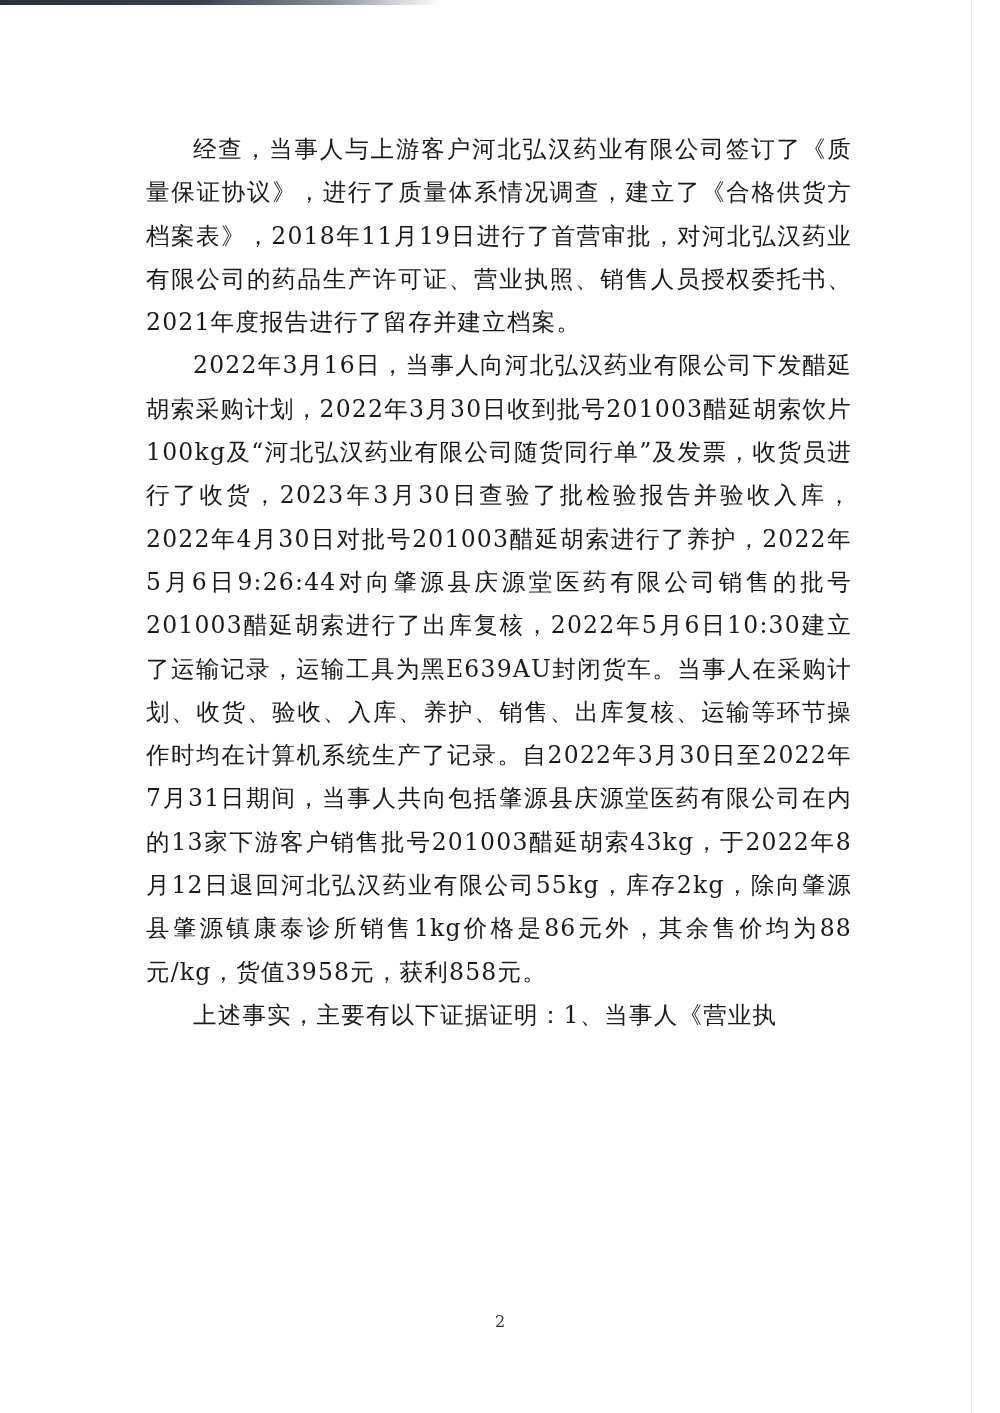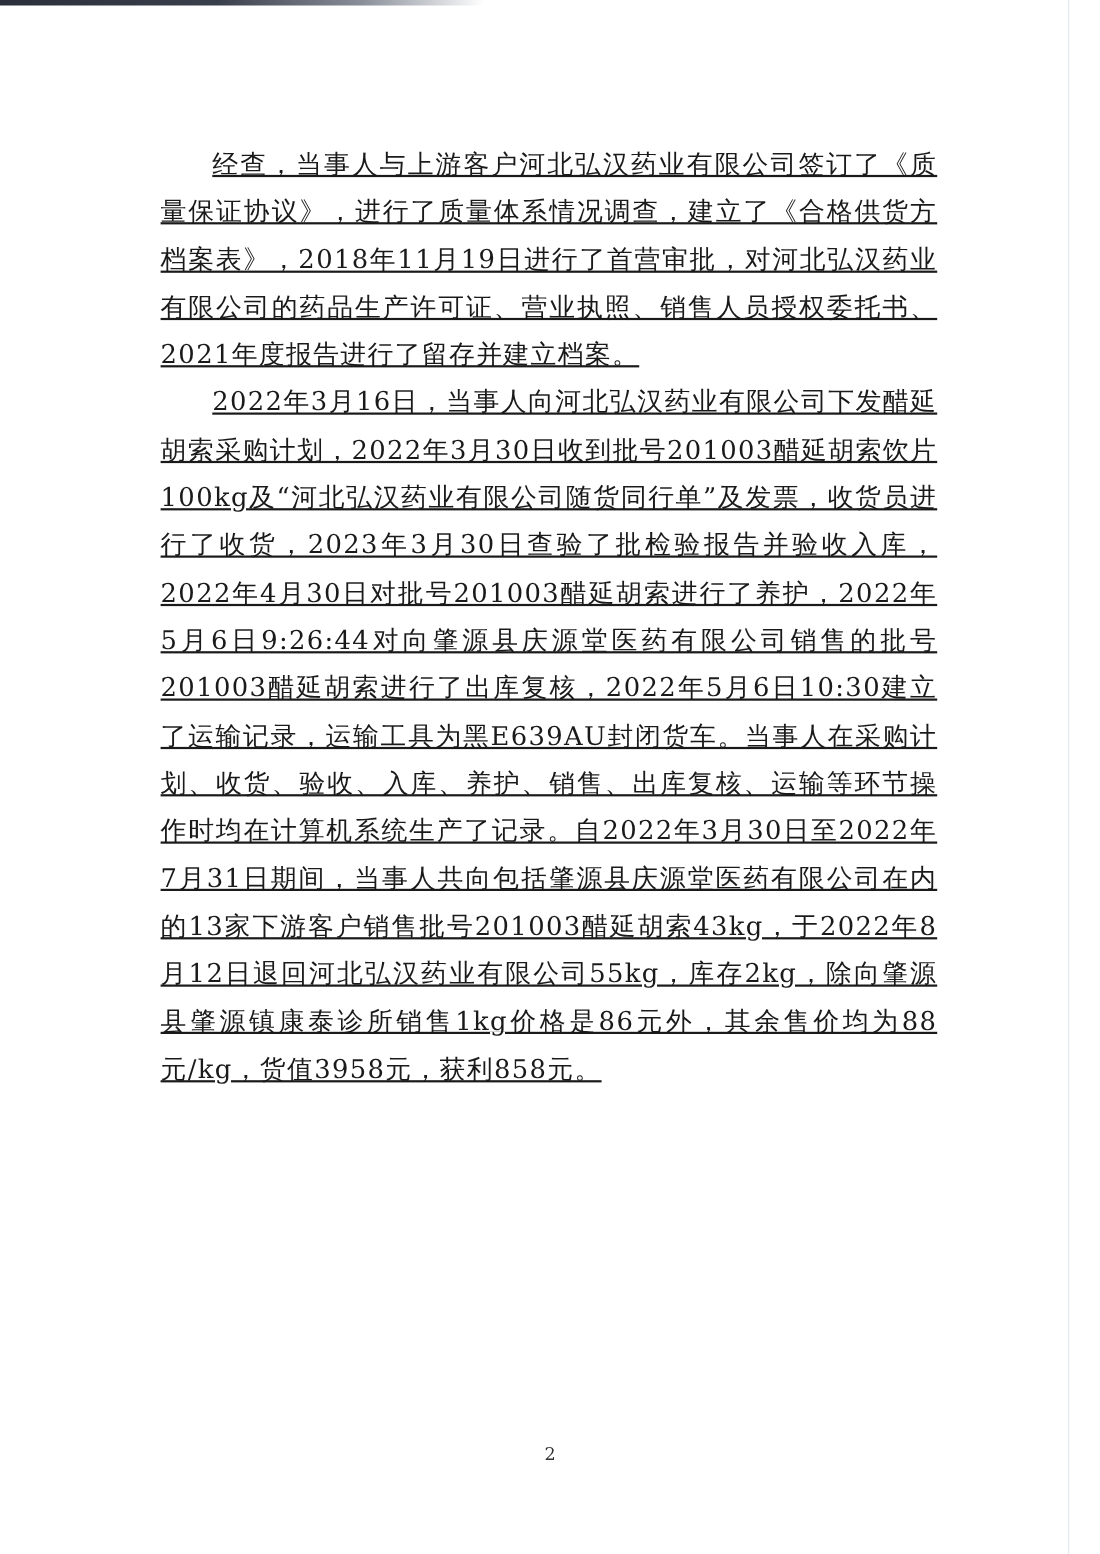--- a/index.html
+++ b/index.html
@@ -40,36 +40,36 @@
     .para {
       margin: 0;
       font-size: 23.5px;
       line-height: 43.3px;
       text-align: justify;
       text-justify: inter-character;
       letter-spacing: 1.2px;
     }
     .para.indent {
       text-indent: 2em;
-      text-decoration: underline;
     }
     .page-number {
       position: absolute;
       left: 0;
       width: 1000px;
       top: 1312px;
       text-align: center;
       font-size: 16px;
       color: #333;
     }
   </style>
 </head>
 <body>
 
 <div class="scan-edge-top"></div>
 <div class="scan-edge-right"></div>
 
 <div class="page-body">
   <p class="para indent">经查，当事人与上游客户河北弘汉药业有限公司签订了《质量保证协议》，进行了质量体系情况调查，建立了《合格供货方档案表》，2018年11月19日进行了首营审批，对河北弘汉药业有限公司的药品生产许可证、营业执照、销售人员授权委托书、2021年度报告进行了留存并建立档案。</p>
   <p class="para indent">2022年3月16日，当事人向河北弘汉药业有限公司下发醋延胡索采购计划，2022年3月30日收到批号201003醋延胡索饮片100kg及“河北弘汉药业有限公司随货同行单”及发票，收货员进行了收货，2023年3月30日查验了批检验报告并验收入库，2022年4月30日对批号201003醋延胡索进行了养护，2022年5月6日9:26:44对向肇源县庆源堂医药有限公司销售的批号201003醋延胡索进行了出库复核，2022年5月6日10:30建立了运输记录，运输工具为黑E639AU封闭货车。当事人在采购计划、收货、验收、入库、养护、销售、出库复核、运输等环节操作时均在计算机系统生产了记录。自2022年3月30日至2022年7月31日期间，当事人共向包括肇源县庆源堂医药有限公司在内的13家下游客户销售批号201003醋延胡索43kg，于2022年8月12日退回河北弘汉药业有限公司55kg，库存2kg，除向肇源县肇源镇康泰诊所销售1kg价格是86元外，其余售价均为88元/kg，货值3958元，获利858元。</p>
+  <p class="para indent">上述事实，主要有以下证据证明：1、当事人《营业执</p>
 </div>
 
 <div class="page-number">2</div>
 
 </body></html>

